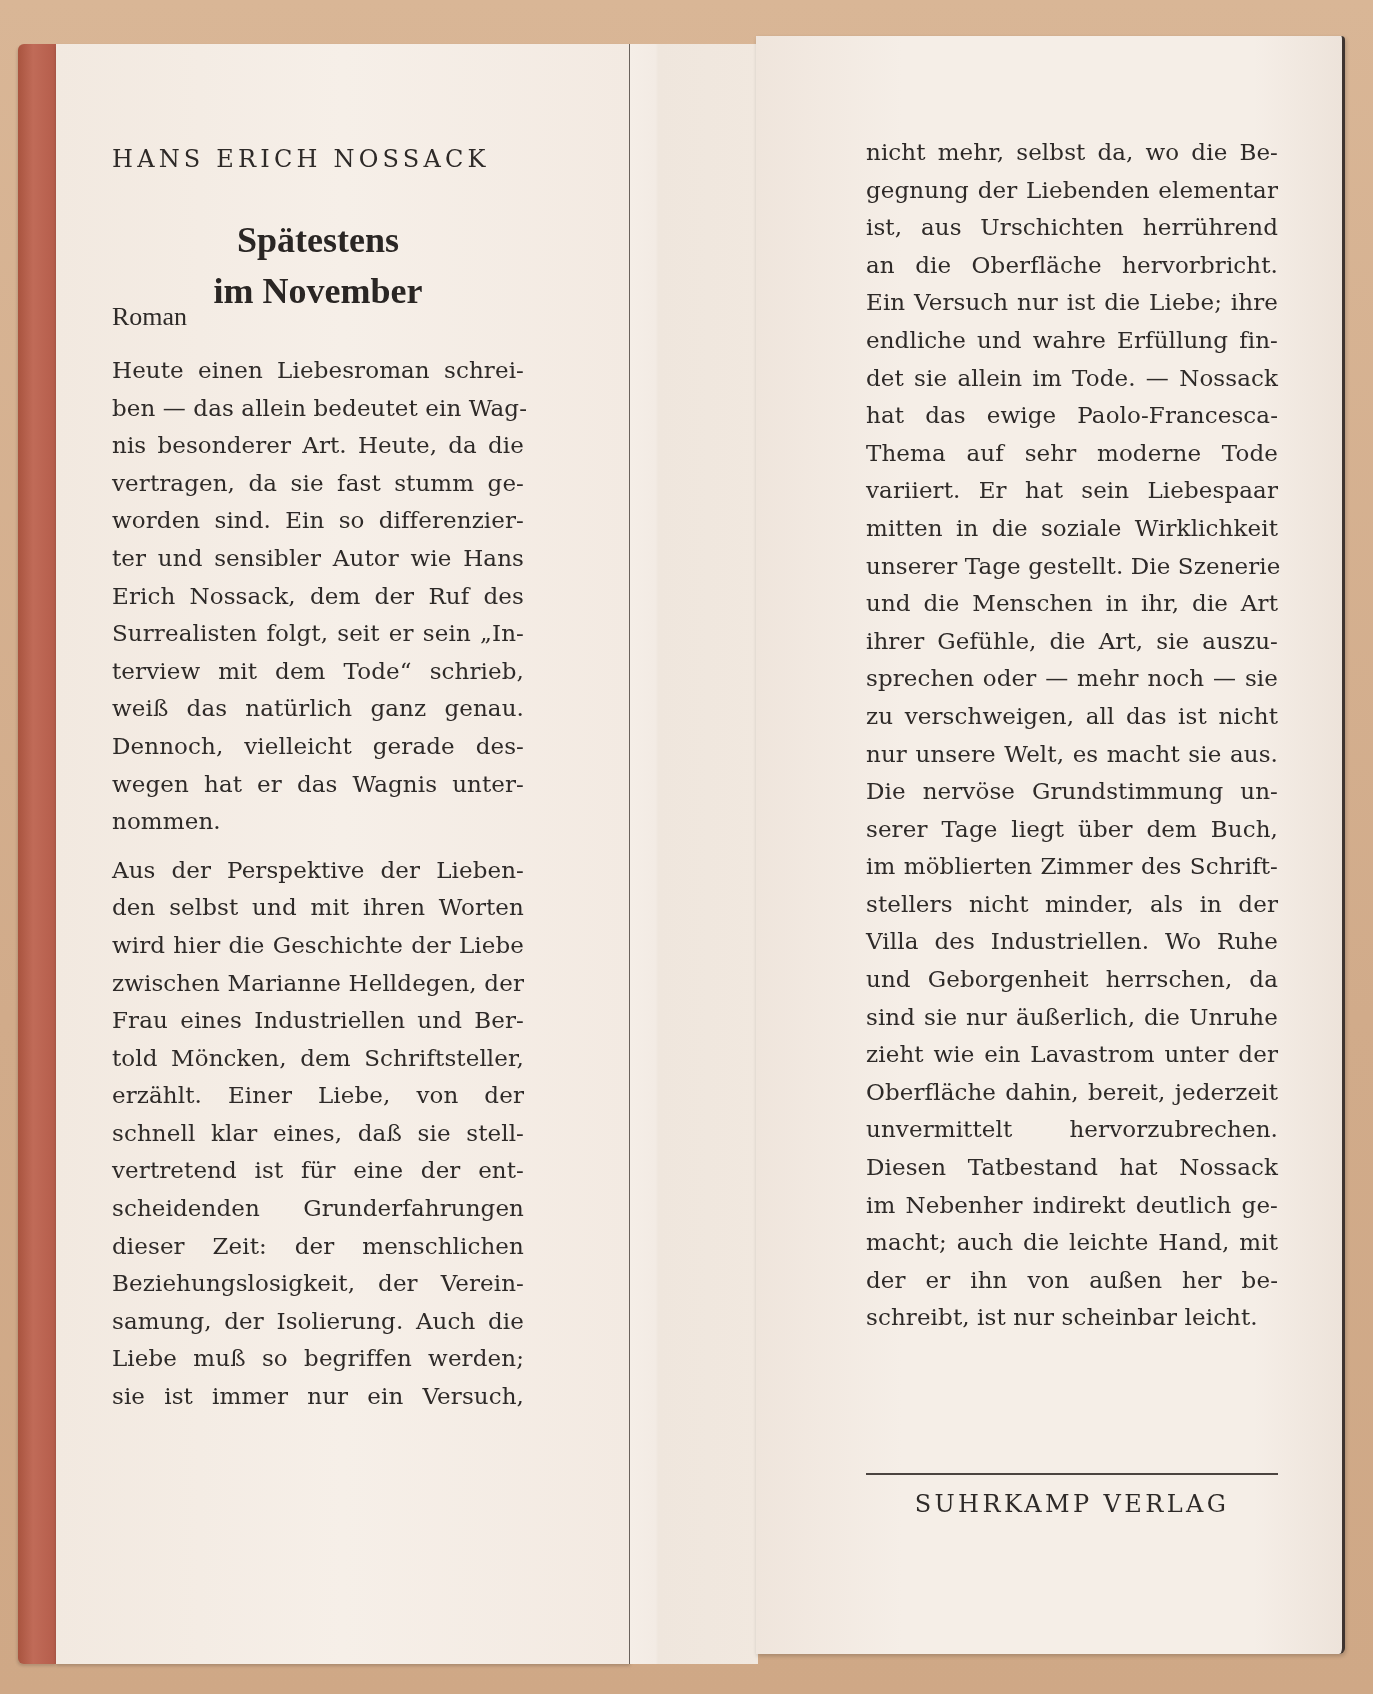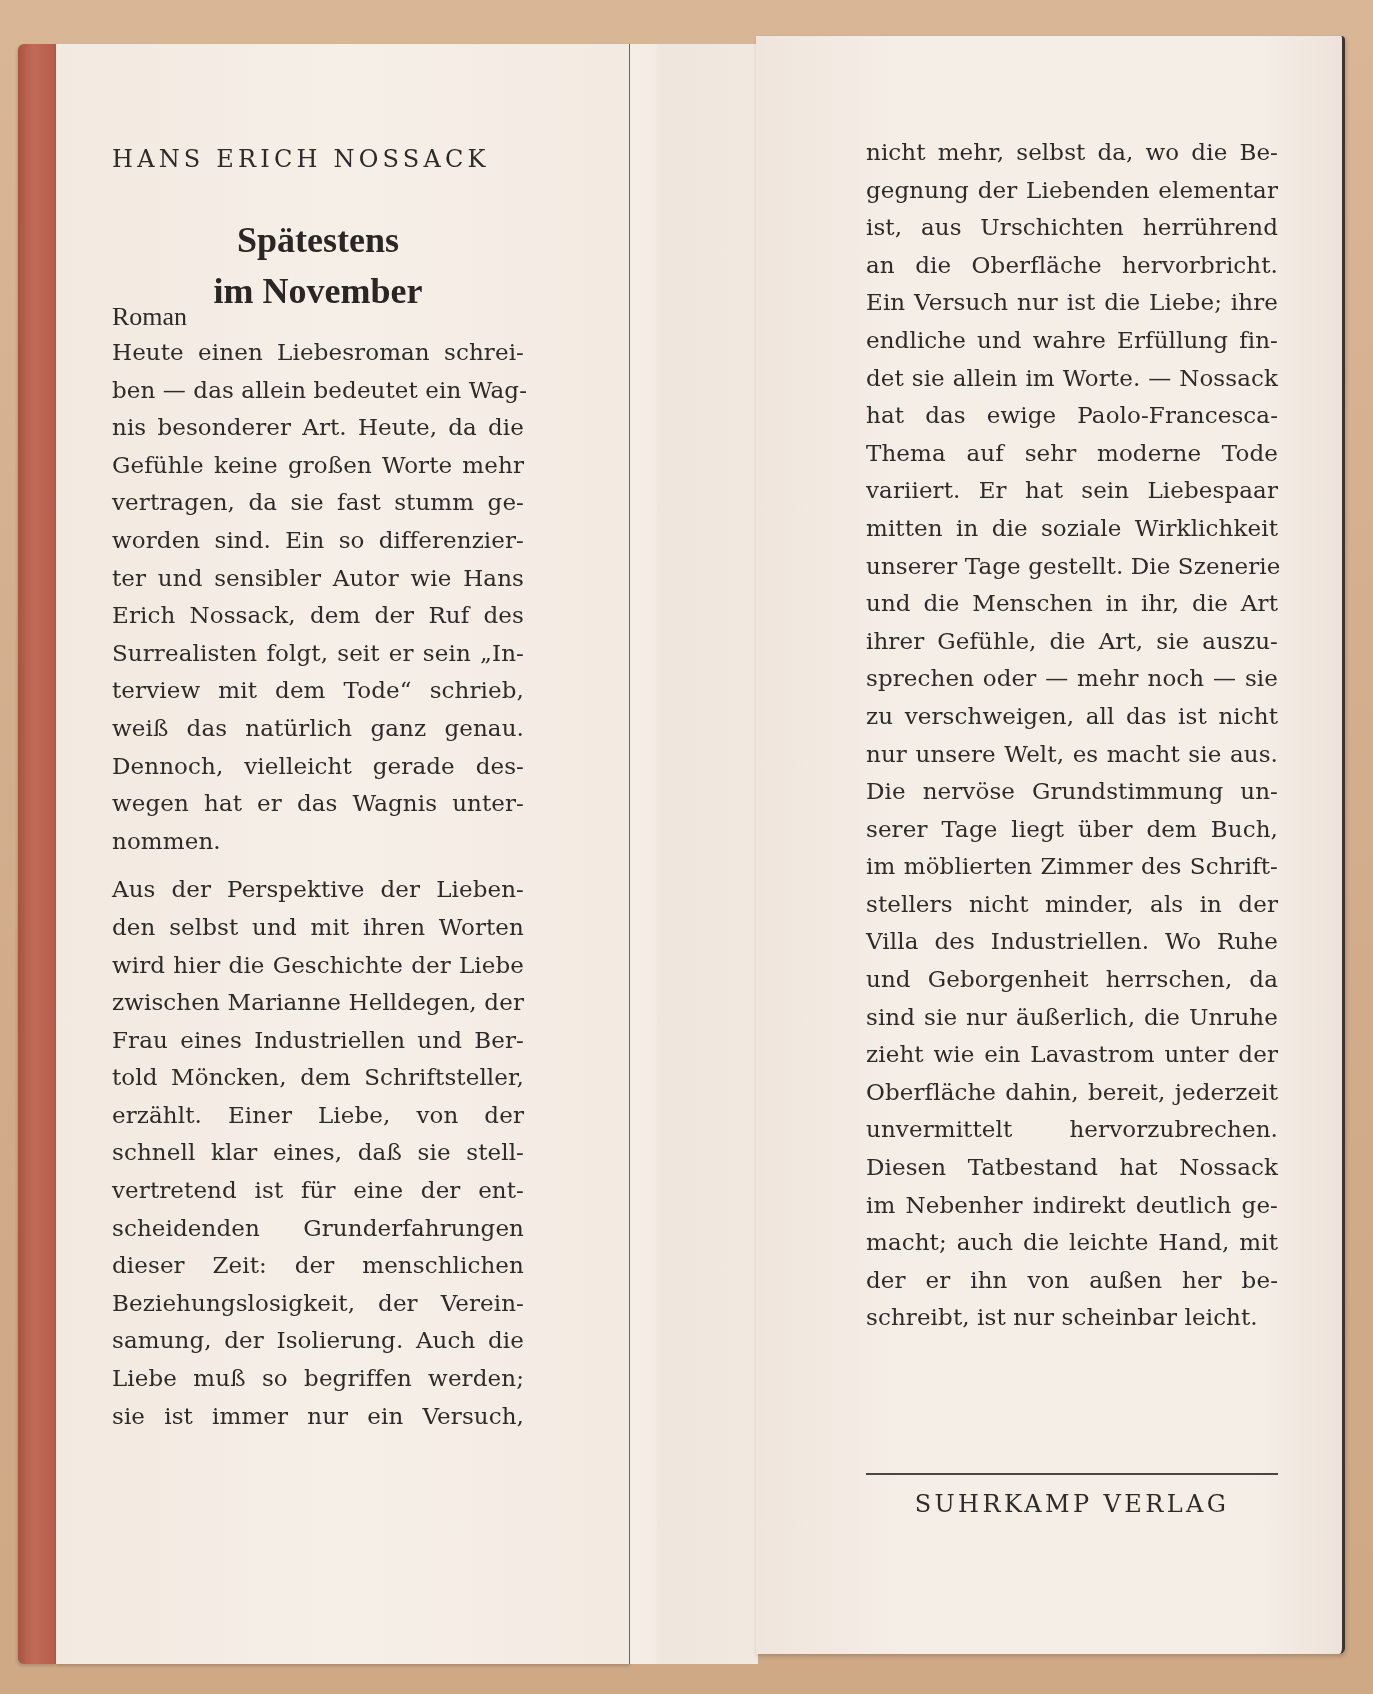--- a/index.html
+++ b/index.html
@@ -35,21 +35,21 @@
       border-right: 3px solid #3e3430;
       border-radius: 0 4px 6px 0;
       box-shadow: 1px 2px 4px rgba(0,0,0,0.2);
     }
     .col {
       position: absolute; font-size: 23px; line-height: 37.6px;
       text-align: justify; letter-spacing: 0.1px;
     }
     .line { display: block; white-space: nowrap; text-align-last: justify; text-align: justify; }
     .line.last { text-align-last: left; }
-    .left-col { left: 112px; top: 334px; width: 412px; }
+    .left-col { left: 112px; top: 352px; width: 412px; }
     .right-col { left: 866px; top: 134px; width: 412px; }
     .author {
       position: absolute; left: 112px; top: 145px; width: 412px; text-align: left;
       font-size: 24px; letter-spacing: 4.2px; color: #2e2a28;
     }
     .title {
       position: absolute; left: 112px; top: 196px; width: 412px; text-align: center;
       font-family: "Liberation Serif", "DejaVu Serif", serif;
       font-weight: bold; font-size: 36px; line-height: 51px; color: #2a2624; margin-top: 19px;
     }
@@ -82,21 +82,20 @@
   <div>Spätestens</div>
   <div>im November</div>
 </div>
 <div class="subtitle">Roman</div>
 
 <div class="col left-col">
   <div>
     <span class="line">Heute einen Liebesroman schrei-</span>
     <span class="line">ben — das allein bedeutet ein Wag-</span>
     <span class="line">nis besonderer Art. Heute, da die</span>
-    <span class="line">Gefühle keine großen Worte mehr</span>
     <span class="line">vertragen, da sie fast stumm ge-</span>
     <span class="line">worden sind. Ein so differenzier-</span>
     <span class="line">ter und sensibler Autor wie Hans</span>
     <span class="line">Erich Nossack, dem der Ruf des</span>
     <span class="line">Surrealisten folgt, seit er sein „In-</span>
     <span class="line">terview mit dem Tode“ schrieb,</span>
     <span class="line">weiß das natürlich ganz genau.</span>
     <span class="line">Dennoch, vielleicht gerade des-</span>
     <span class="line">wegen hat er das Wagnis unter-</span>
     <span class="line last">nommen.</span>
@@ -121,21 +120,21 @@
   </div>
 </div>
 
 <div class="col right-col">
   <span class="line">nicht mehr, selbst da, wo die Be-</span>
   <span class="line">gegnung der Liebenden elementar</span>
   <span class="line">ist, aus Urschichten herrührend</span>
   <span class="line">an die Oberfläche hervorbricht.</span>
   <span class="line">Ein Versuch nur ist die Liebe; ihre</span>
   <span class="line">endliche und wahre Erfüllung fin-</span>
-  <span class="line">det sie allein im Worte. — Nossack</span>
+  <span class="line">det sie allein im Tode. — Nossack</span>
   <span class="line">hat das ewige Paolo-Francesca-</span>
   <span class="line">Thema auf sehr moderne Tode</span>
   <span class="line">variiert. Er hat sein Liebespaar</span>
   <span class="line">mitten in die soziale Wirklichkeit</span>
   <span class="line">unserer Tage gestellt. Die Szenerie</span>
   <span class="line">und die Menschen in ihr, die Art</span>
   <span class="line">ihrer Gefühle, die Art, sie auszu-</span>
   <span class="line">sprechen oder — mehr noch — sie</span>
   <span class="line">zu verschweigen, all das ist nicht</span>
   <span class="line">nur unsere Welt, es macht sie aus.</span>

